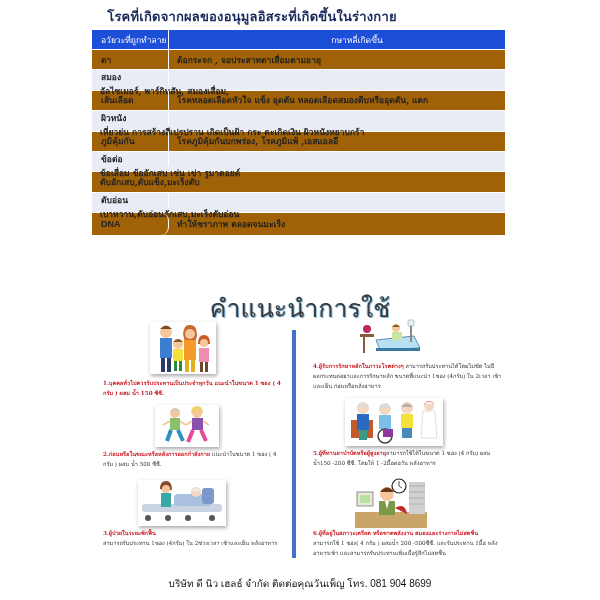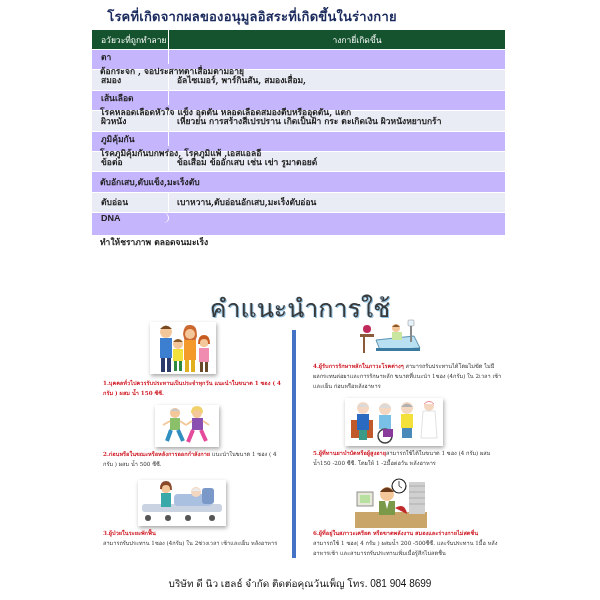--- a/index.html
+++ b/index.html
@@ -11,28 +11,28 @@
     font-size: 13px; font-weight: bold; color: #1a2a5c; letter-spacing: 0.2px;
   }
 
   .table {
     position: absolute; left: 92px; top: 30px; width: 413px;
     border-collapse: collapse; font-size: 8.5px;
   }
   .table .row { display: flex; height: 20.4px; border-bottom: 1px solid #ffffff; }
   .table .row .c1 { width: 77px; padding-left: 9px; display: flex; align-items: center; border-right: 1px solid #ffffff; font-weight: bold; color: #222; }
   .table .row .c2 { flex: 1; padding-left: 8px; display: flex; align-items: center; font-weight: bold; color: #222; }
-  .table .row.head { background: #14532d; height: 20px; }
+  .table .row.head { background: #1d4ed8; height: 20px; }
   .table .row.head .c1 { color: #ffffff; font-weight: normal; }
   .table .row.head .c2 { color: #ffffff; justify-content: center; padding-left: 40px; font-weight: normal; }
-  .table .row.odd { background: #c4b5fd; flex-direction: column; }
-  .table .row.even { background: #e9ebf5; }
+  .table .row.odd { background: #a16207; }
+  .table .row.even { background: #e9ebf5; flex-direction: column; }
   .table .row.dna .c1 { font-family: "Liberation Sans", sans-serif; font-size: 9px; border-radius: 8px; }
   .table .row.tall { height: 23px; }
-  .table .row.tall .c2 { align-items: flex-start; padding-top: 12px; }
+  .table .row.tall .c2 { align-items: flex-start; padding-top: 4px; }
 
   .subtitle {
     position: absolute; left: 0; top: 288px; width: 600px; text-align: center;
     font-family: Liberation Serif, serif; font-size: 25px; color: #3a3a3a;
     text-shadow: 1px 1px 0 #8fc1e3, -1px 0 0 #cde4f3;
   }
 
   .divider { position: absolute; left: 292px; top: 330px; width: 4px; height: 228px; background: #4472c4; }
 
   .card { position: absolute; }
@@ -50,21 +50,21 @@
   }
 </style>
 </head>
 <body>
 
 <div class="title">โรคที่เกิดจากผลของอนุมูลอิสระที่เกิดขึ้นในร่างกาย</div>
 
 <div class="table">
   <div class="row head">
     <div class="c1">อวัยวะที่ถูกทำลาย</div>
-    <div class="c2">างกายี่เกิดขึ้น</div>
+    <div class="c2">กษาหลี่เกิดขึ้น</div>
   </div>
   <div class="row odd">
     <div class="c1">ตา</div>
     <div class="c2">ต้อกระจก , จอประสาทตาเสื่อมตามอายุ</div>
   </div>
   <div class="row even">
     <div class="c1">สมอง</div>
     <div class="c2">อัลไซเมอร์, พาร์กินสัน, สมองเสื่อม,</div>
   </div>
   <div class="row odd">

